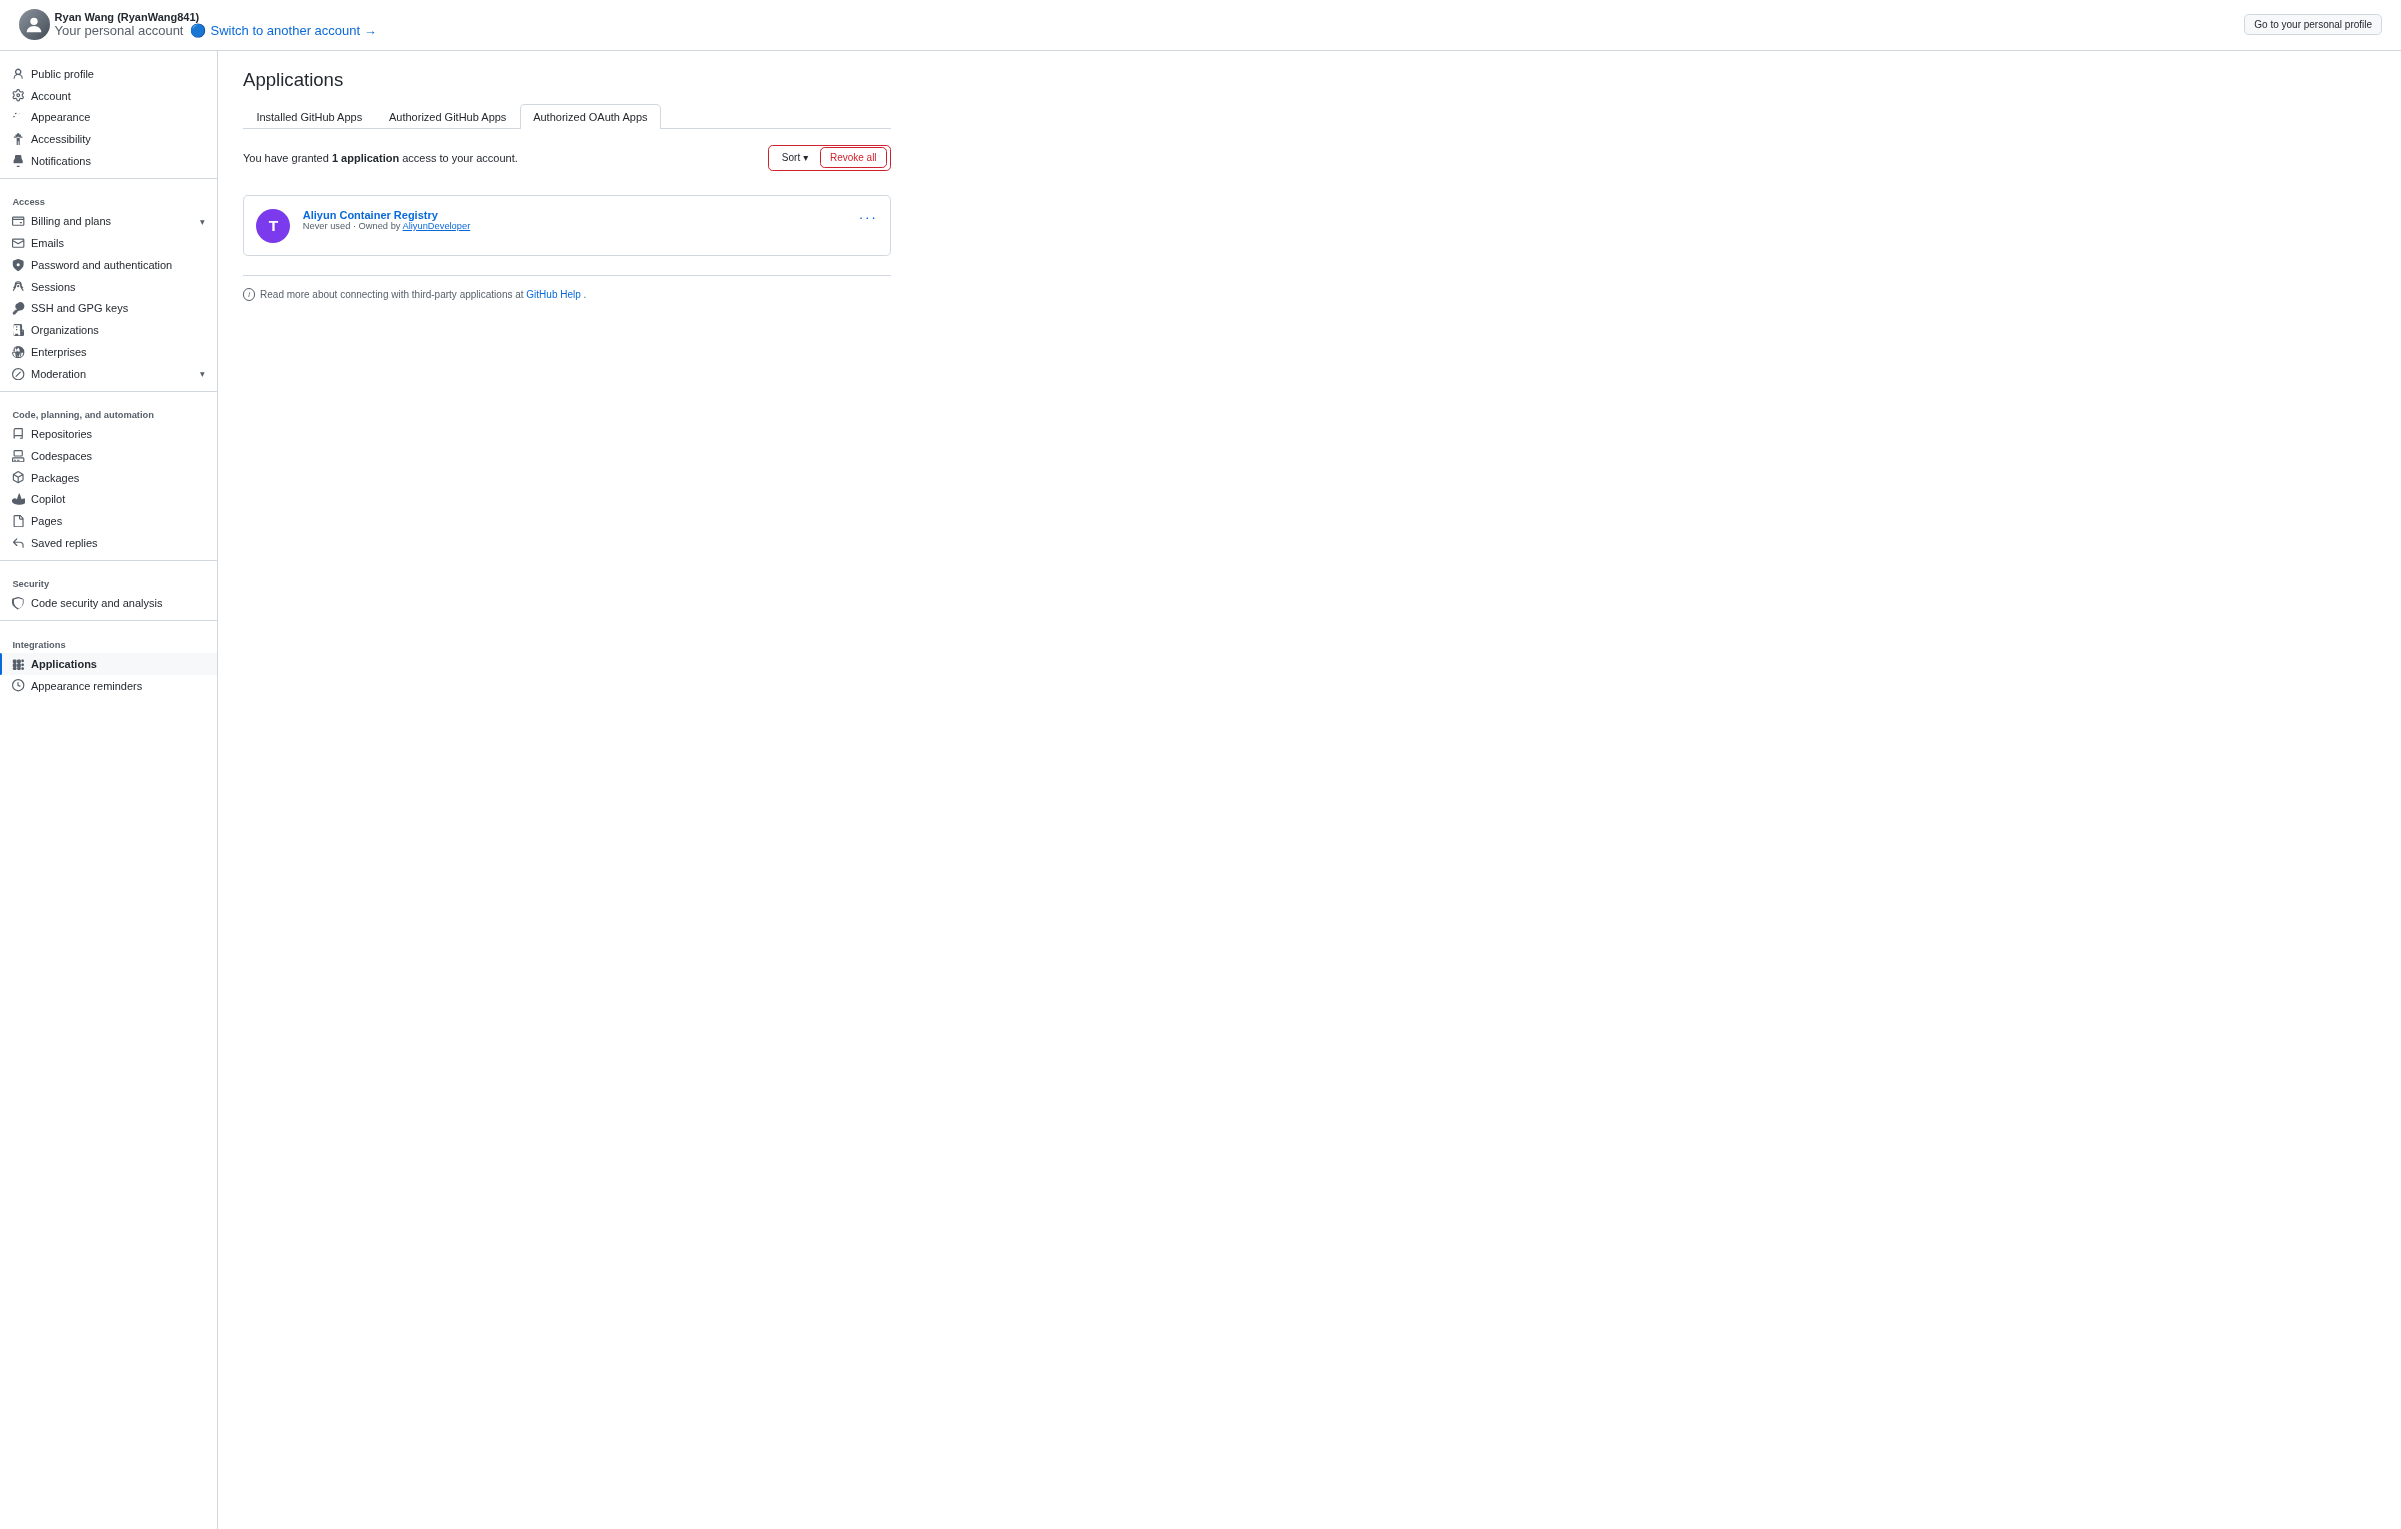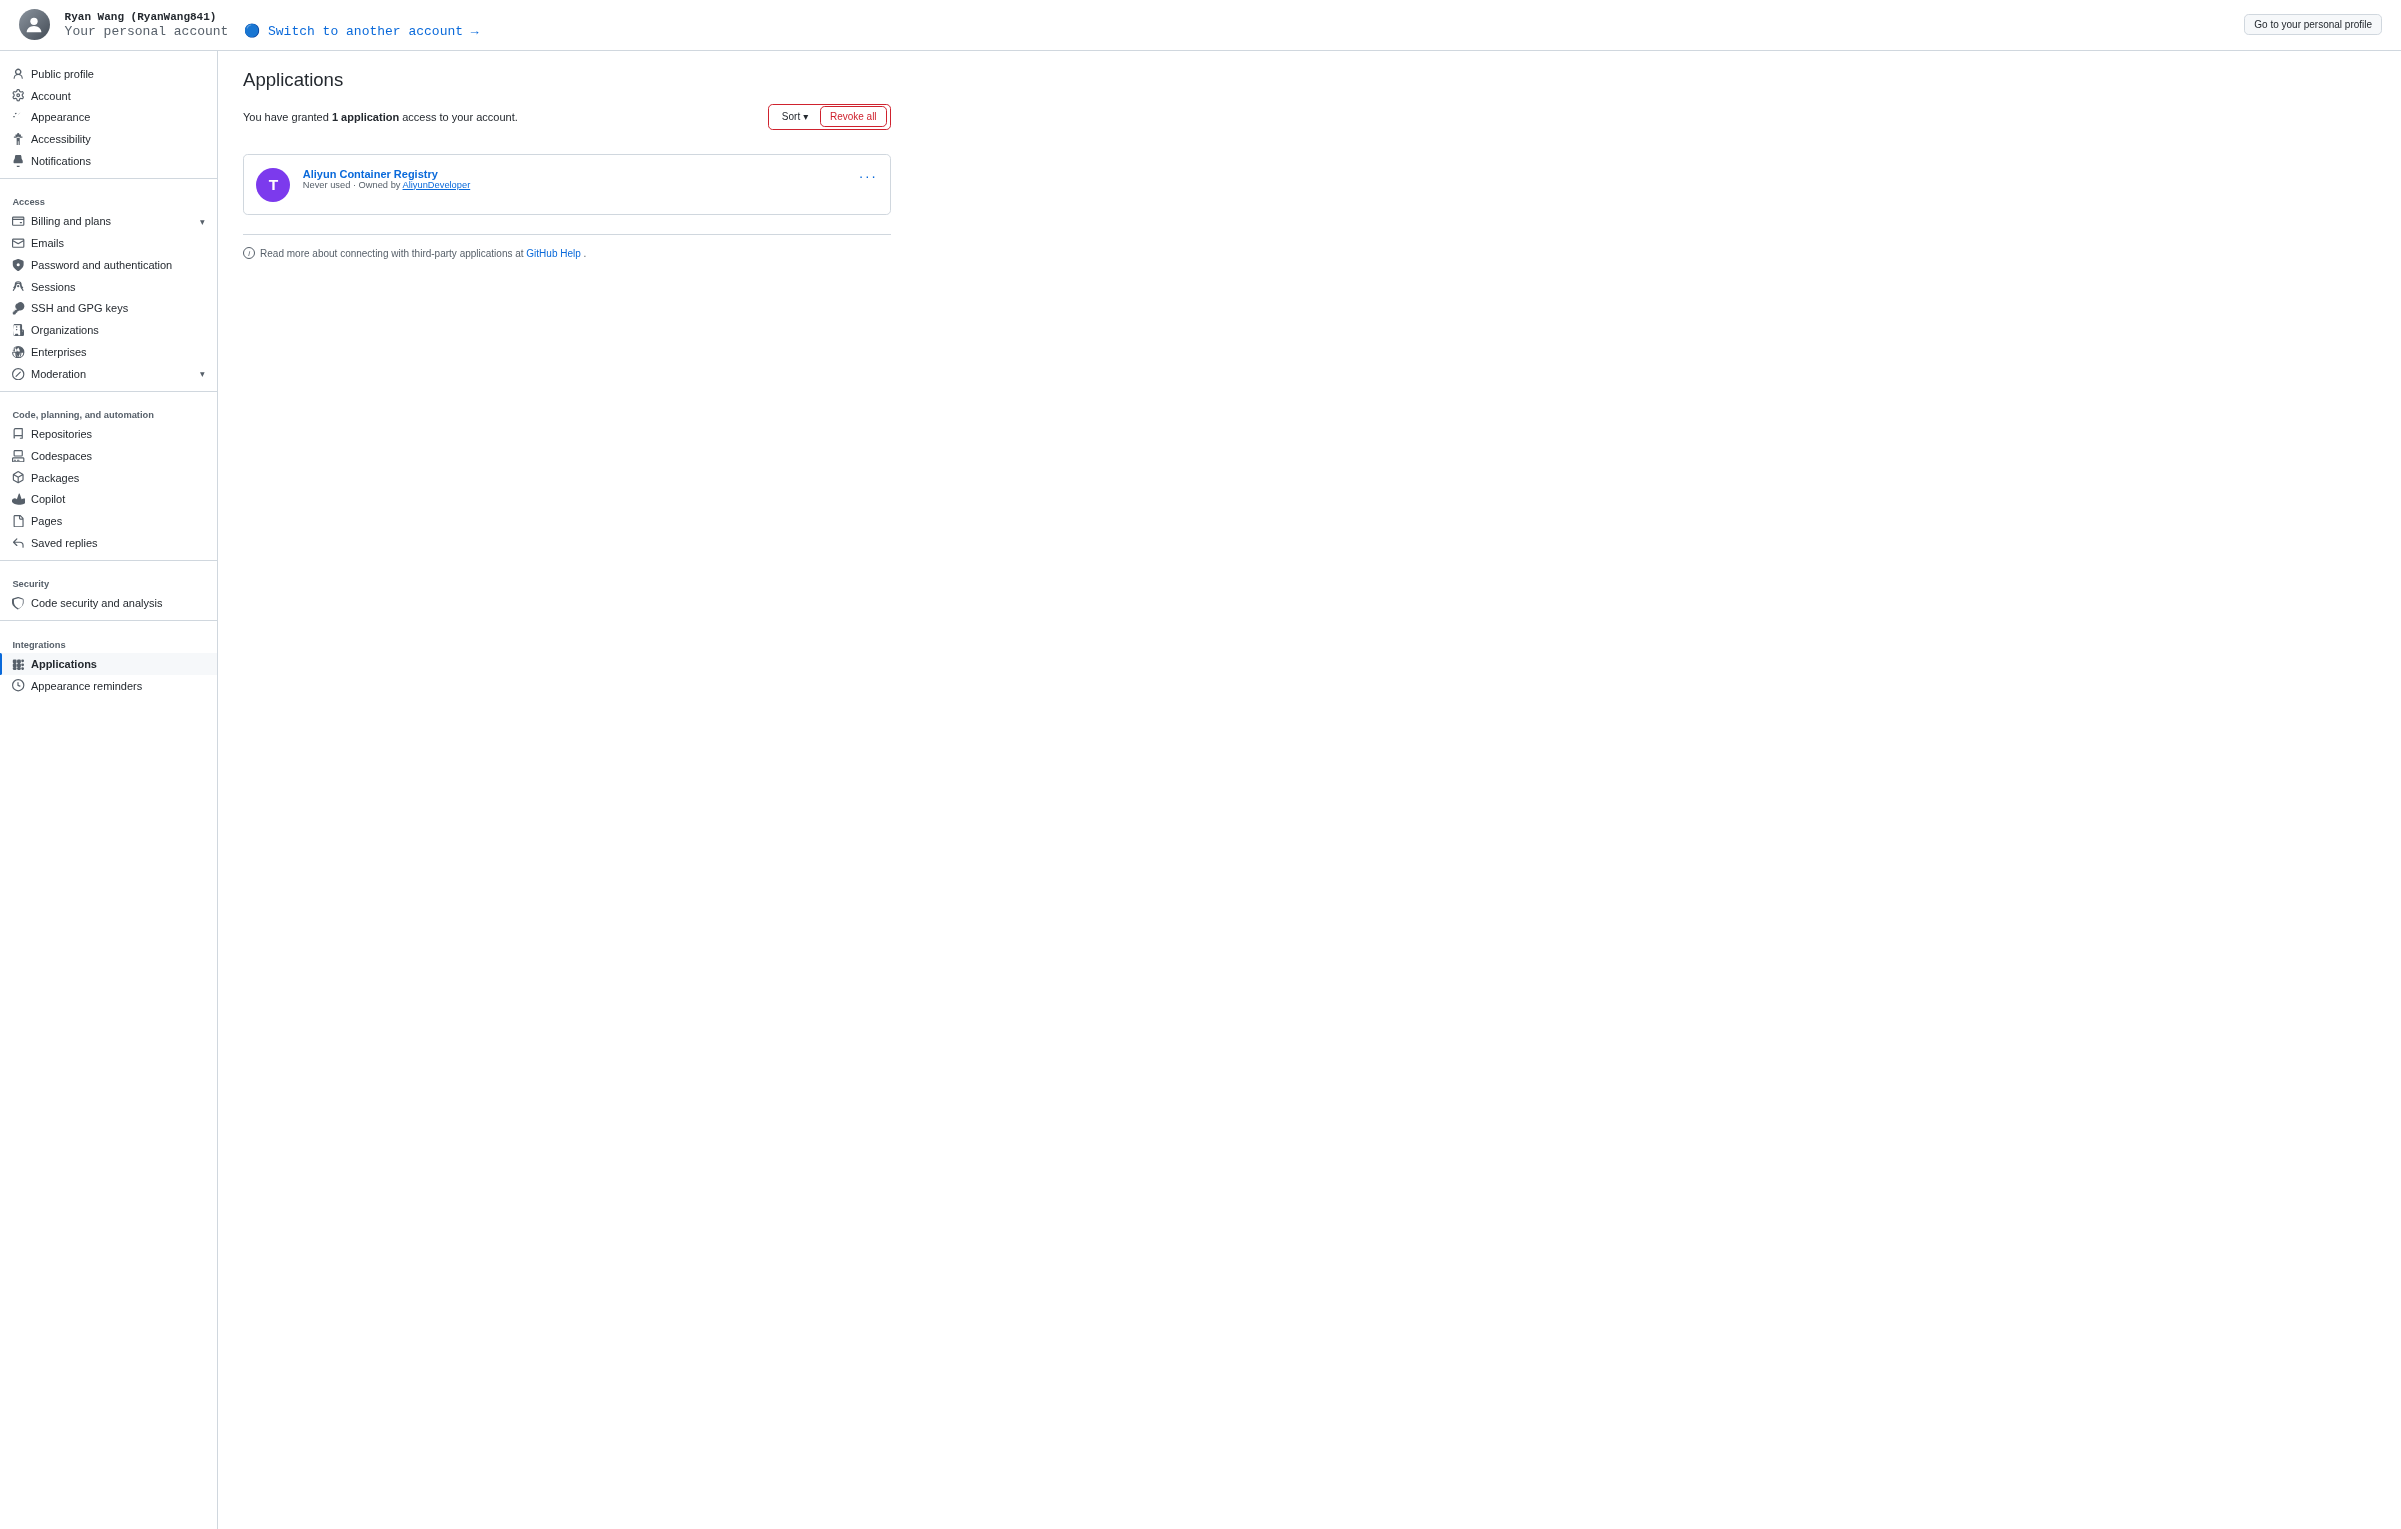--- a/index.html
+++ b/index.html
@@ -15,22 +15,21 @@
       display: flex;
       align-items: center;
       justify-content: space-between;
       padding: 9.3px 18.6px;
       border-bottom: 0.8px solid #d0d7de;
       background: #fff;
     }
     .topbar-user {
       display: flex;
       align-items: center;
-      gap: 15px;
-      font-family: Liberation Mono, monospace;
+      gap: 5px;
     }
     .avatar {
       width: 31px;
       height: 31px;
       border-radius: 50%;
       background: #6e7681;
       overflow: hidden;
       flex-shrink: 0;
     }
     .avatar-img {
@@ -546,20 +545,25 @@
       </span>
       <span>Appearance reminders</span>
     </div>
 
   </nav>
 
   <main class="main">
 
     <h1 class="page-title">Applications</h1>
 
+    <div class="tabs">
+      <button class="tab">Installed GitHub Apps</button>
+      <button class="tab">Authorized GitHub Apps</button>
+      <button class="tab active">Authorized OAuth Apps</button>
+    </div>
 
     <div class="content-header">
       <div class="grant-text">
         <span>You have granted </span><strong>1 application</strong><span> access to your account.</span>
       </div>
       <div class="header-actions">
         <button class="sort-btn">
           <span>Sort</span>
           <span>▾</span>
         </button>

